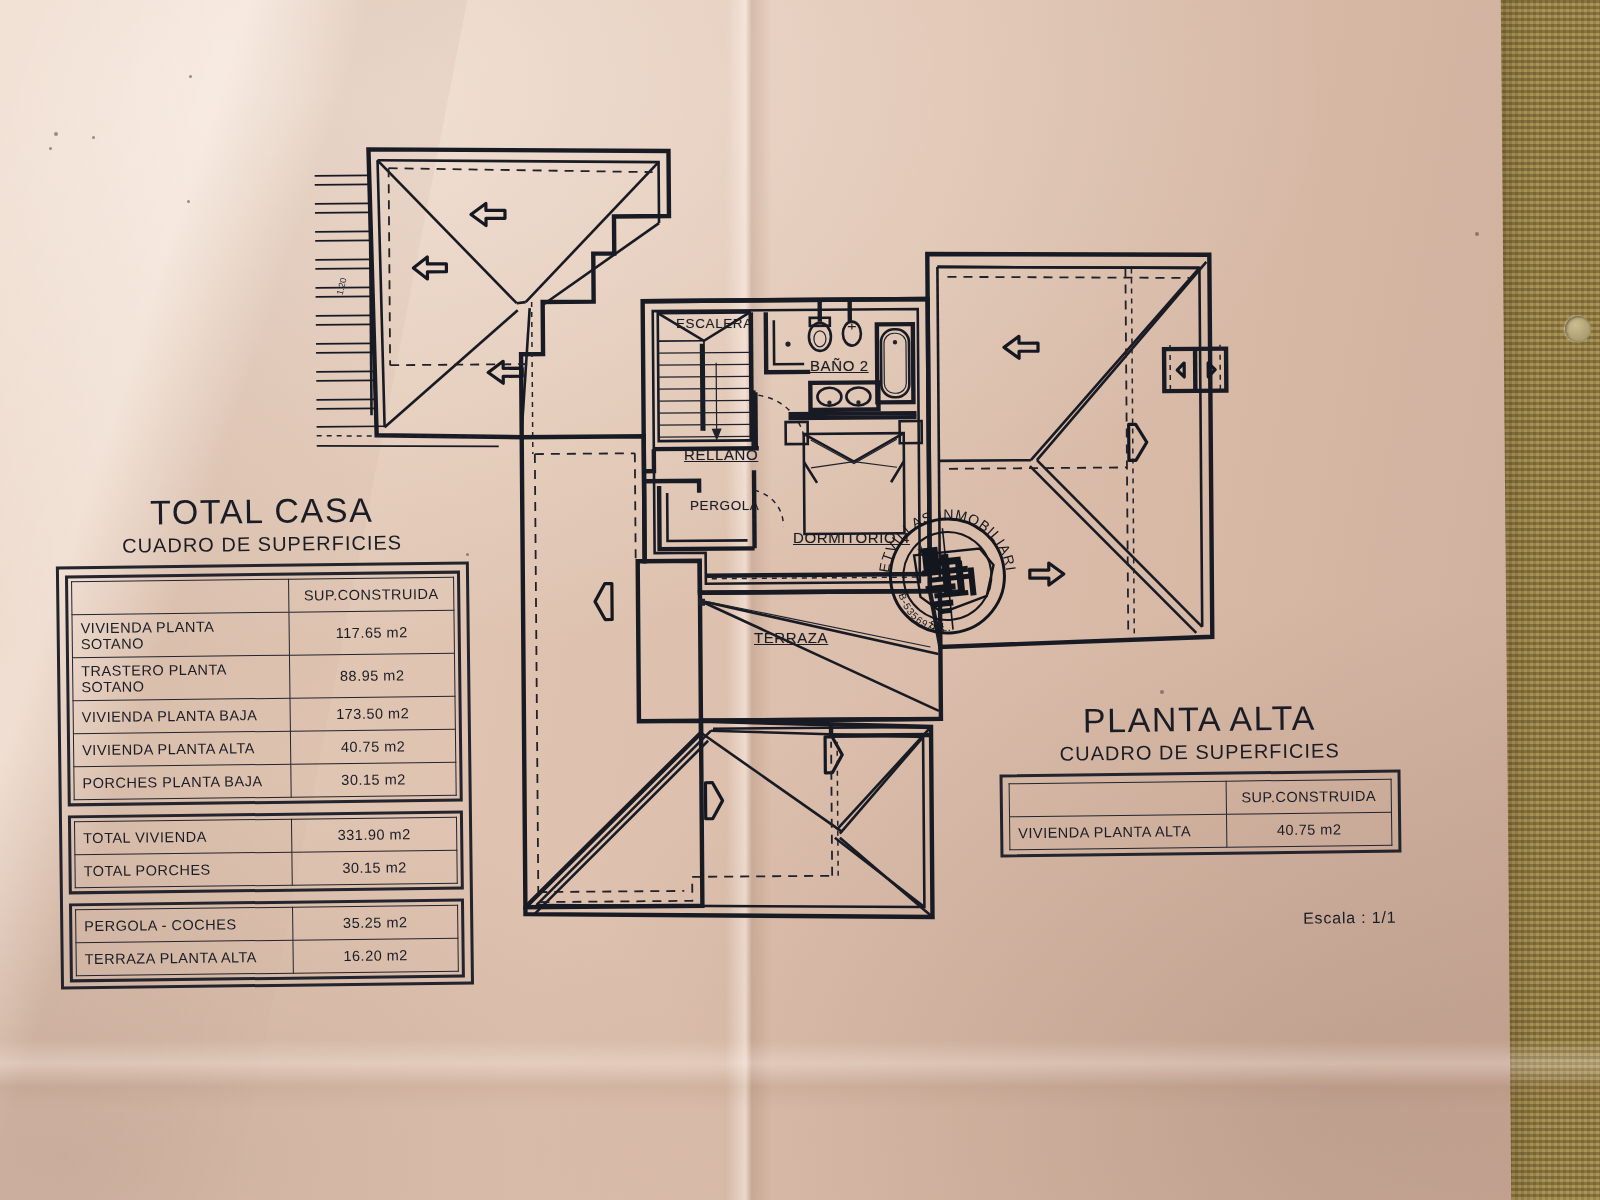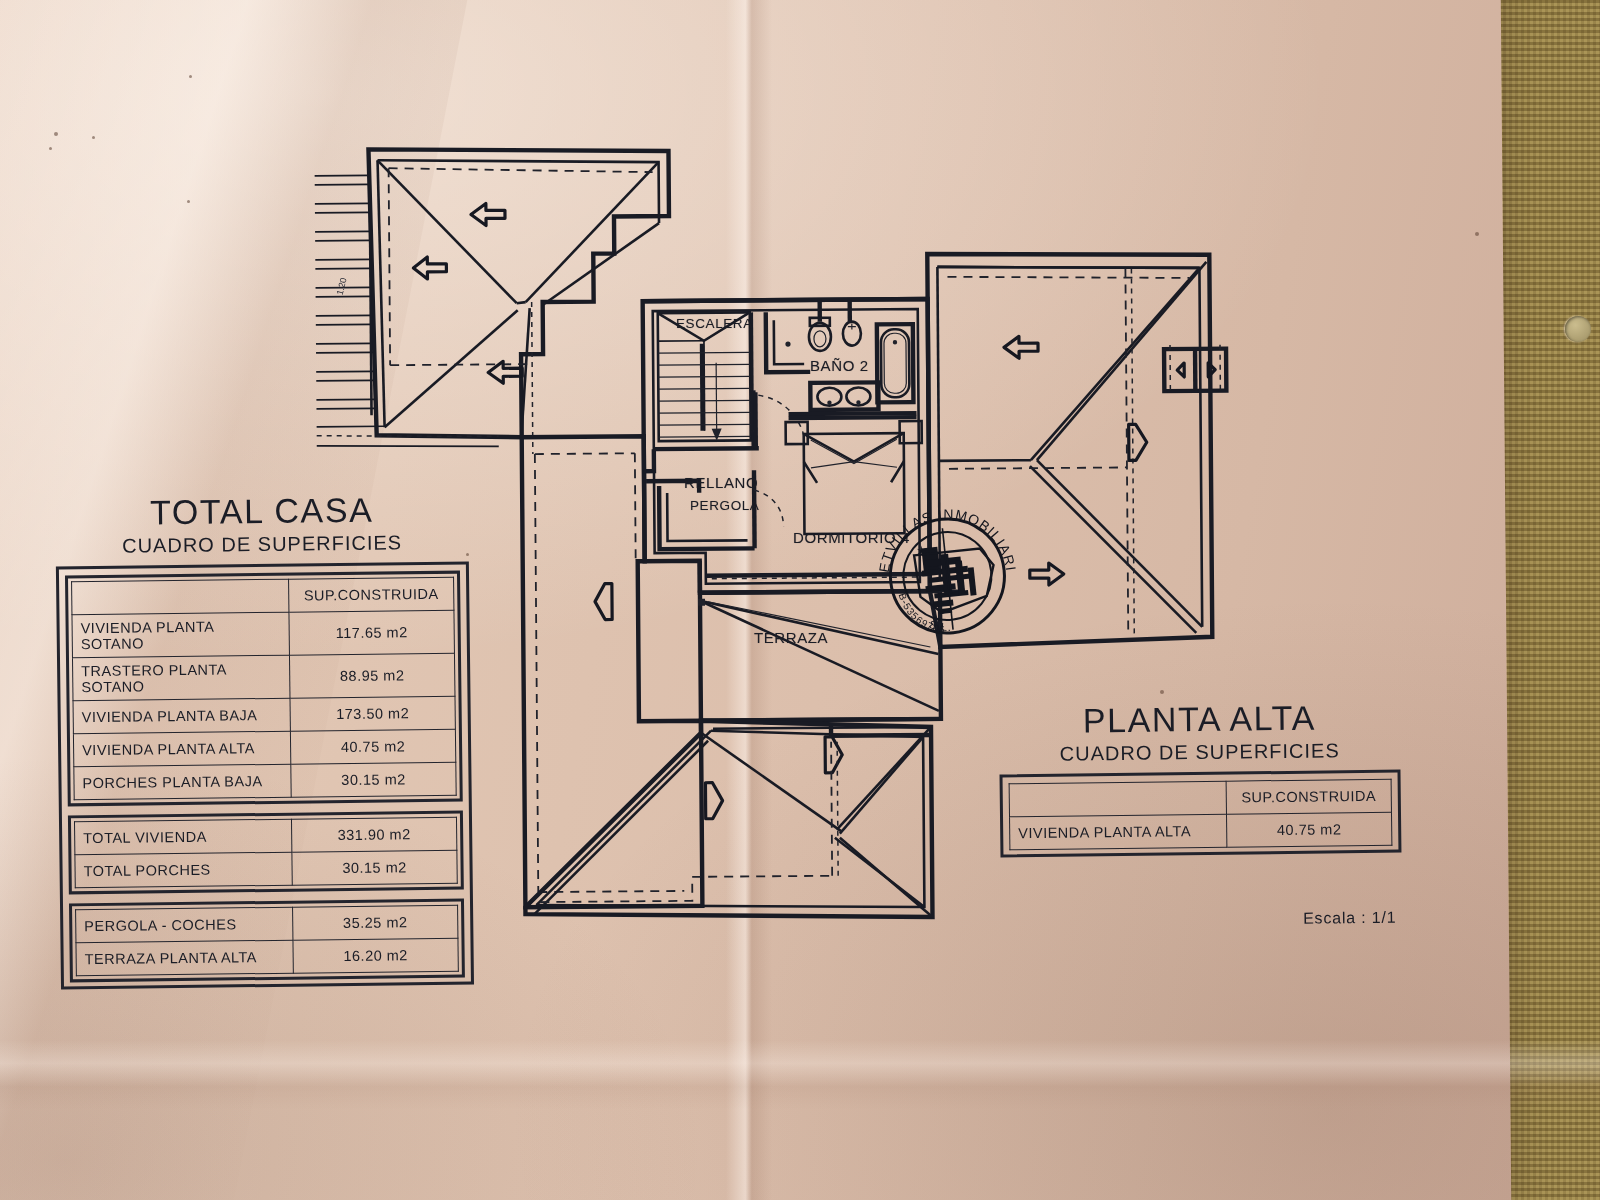--- a/index.html
+++ b/index.html
@@ -57,21 +57,21 @@
   svg.plan .hair{fill:none;stroke:#20222b;stroke-width:1.2;}
   svg.plan .dash{fill:none;stroke:#20222b;stroke-width:1.8;stroke-dasharray:9 7;}
   svg.plan .dash2{fill:none;stroke:#20222b;stroke-width:1.5;stroke-dasharray:5 5;}
   svg.plan .arrow{fill:none;stroke:#161821;stroke-width:3.2;stroke-linejoin:round;}
   svg.plan .solidfill{fill:#20222b;}
 
   .lbl{
     position:absolute;color:#1b1d26;font-family:"Liberation Sans",sans-serif;
     letter-spacing:.6px;white-space:nowrap;text-shadow:0 0 1px rgba(40,30,25,.35);
   }
-  .lbl-room{font-size:15px;}
+  .lbl-room{font-size:15px;text-decoration:underline;}
   .lbl-small{font-size:13.5px;}
 
   
   .tbl-block{position:absolute;}
   .t-title{
     font-size:34px;letter-spacing:1.6px;color:#1b1d26;text-align:center;
     font-weight:400;margin:0;
   }
   .t-sub{
     font-size:20px;letter-spacing:1px;color:#1b1d26;text-align:center;margin:2px 0 8px 0;
@@ -311,21 +311,21 @@
       <path class="dash2" d="M836 876 L836 742"></path>
       <path class="arrow" d="M720 800 L720 782 L713 782 L703 800 L713 818 L720 818 L720 800 Z" transform="rotate(180 712 800)"></path>
     </g>
 
     <path class="w" d="M930 592 L960 592"></path>
     <path class="w" d="M940 648 L940 592"></path>
 
   </svg>
 
   <div class="lbl lbl-small" style="left:659px;top:316px;margin-left:17px;">ESCALERA</div>
-  <div class="lbl lbl-room" style="left:684px;top:446px;margin-top:28px;">RELLANO</div>
+  <div class="lbl lbl-room" style="left:684px;top:446px;">RELLANO</div>
   <div class="lbl lbl-small" style="left:690px;top:498px;">PERGOLA</div>
   <div class="lbl lbl-room" style="left:810px;top:357px;">BAÑO 2</div>
   <div class="lbl lbl-room" style="left:793px;top:529px;">DORMITORIO 4</div>
   <div class="lbl lbl-room" style="left:754px;top:629px;">TERRAZA</div>
 
   <div class="stamp">
     <svg viewBox="0 0 150 128">
       <defs>
         <path id="arcTop" d="M 16 70 A 59 59 0 0 1 134 70"></path>
         <path id="arcBot" d="M 22 70 A 53 53 0 0 0 128 70"></path>

